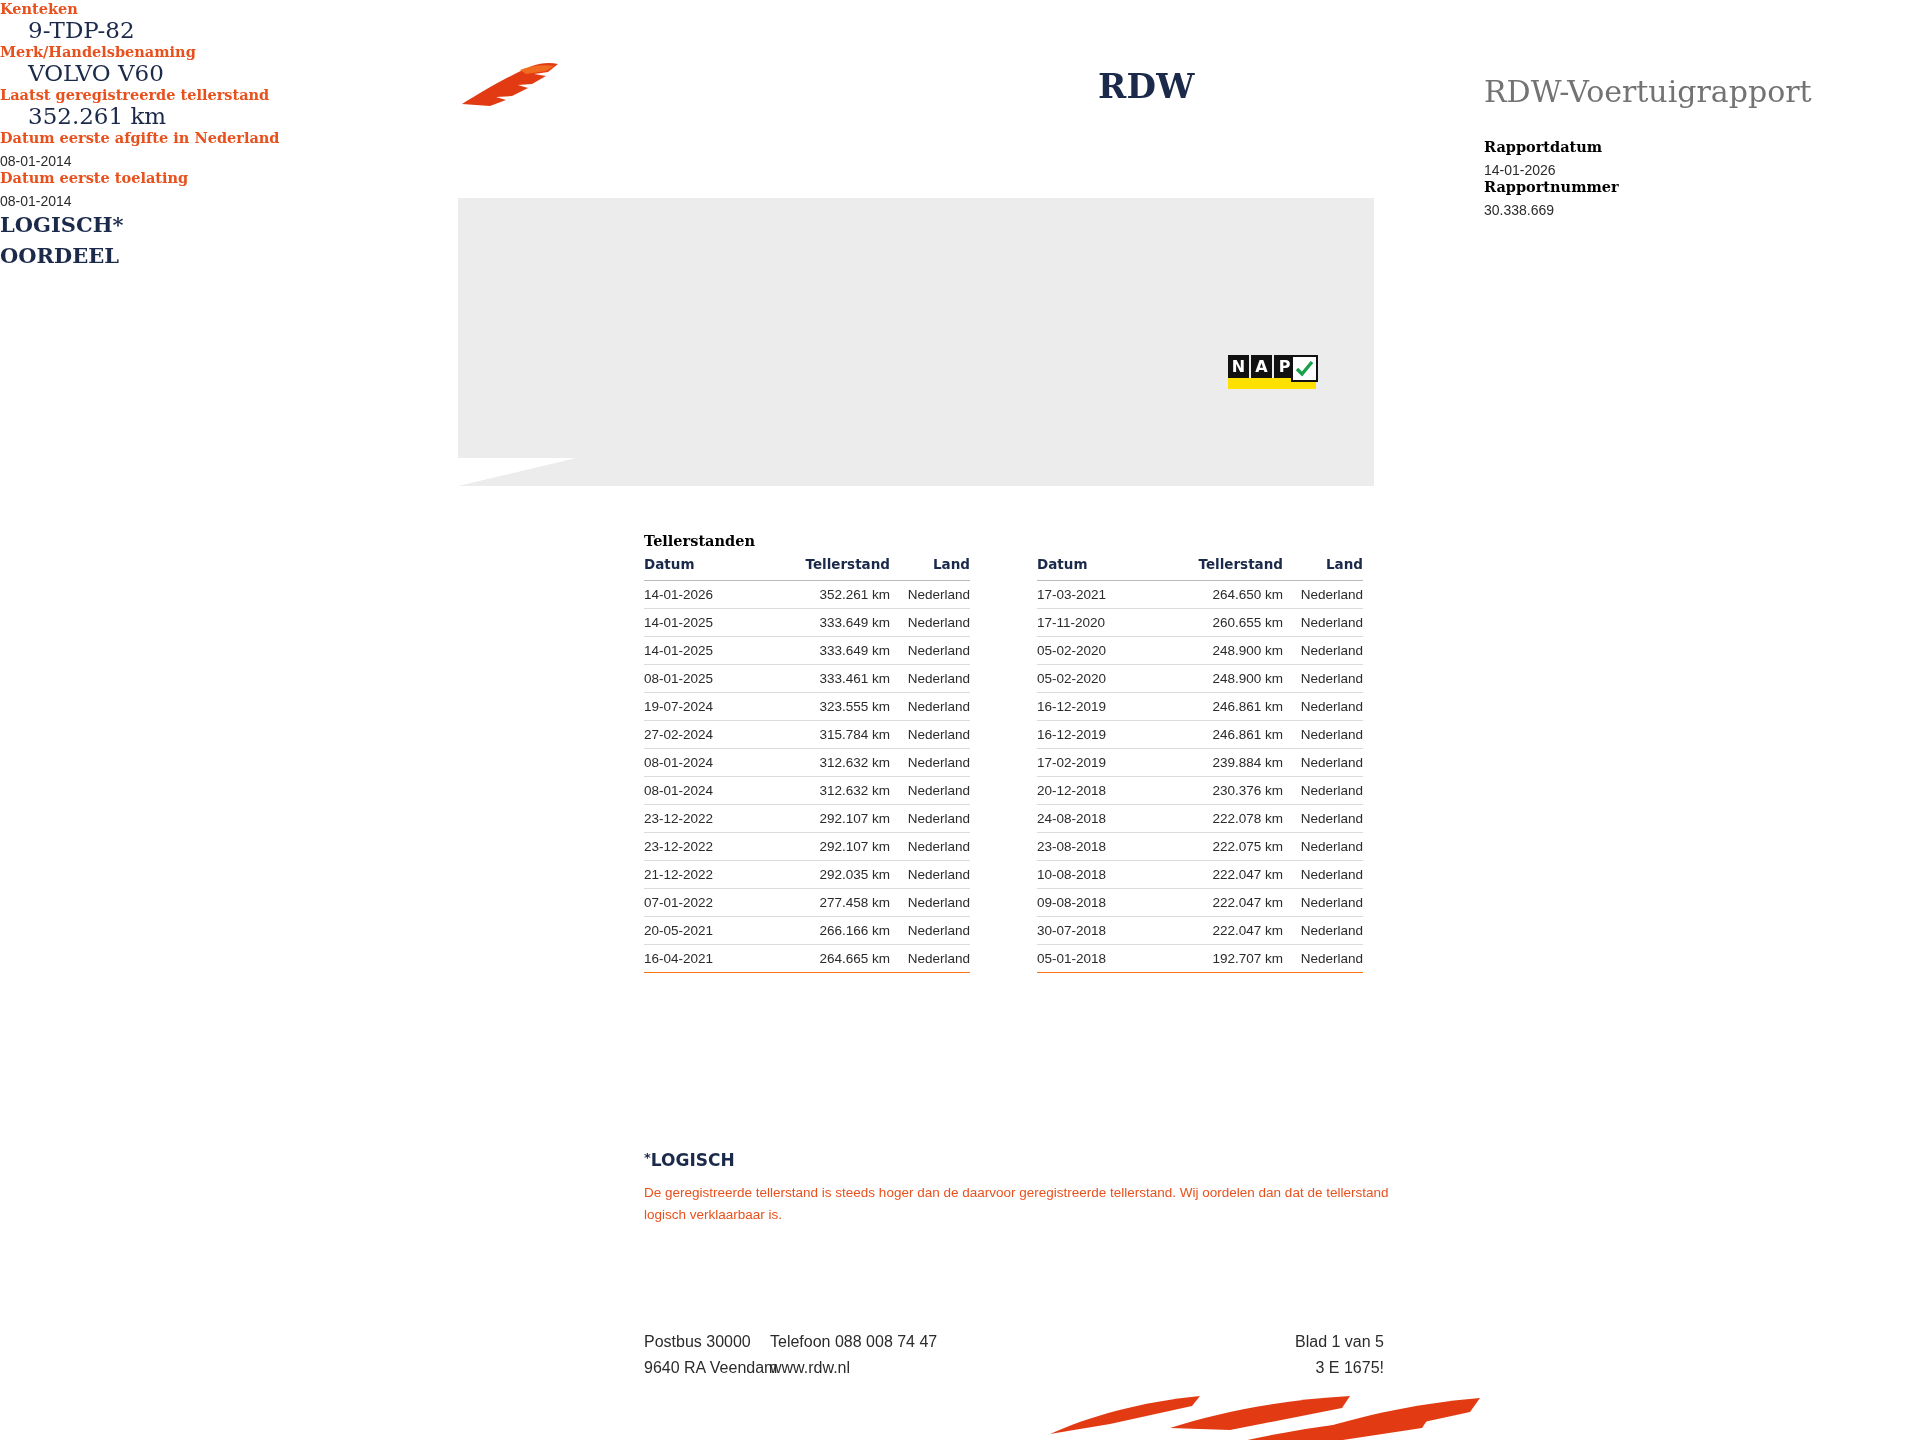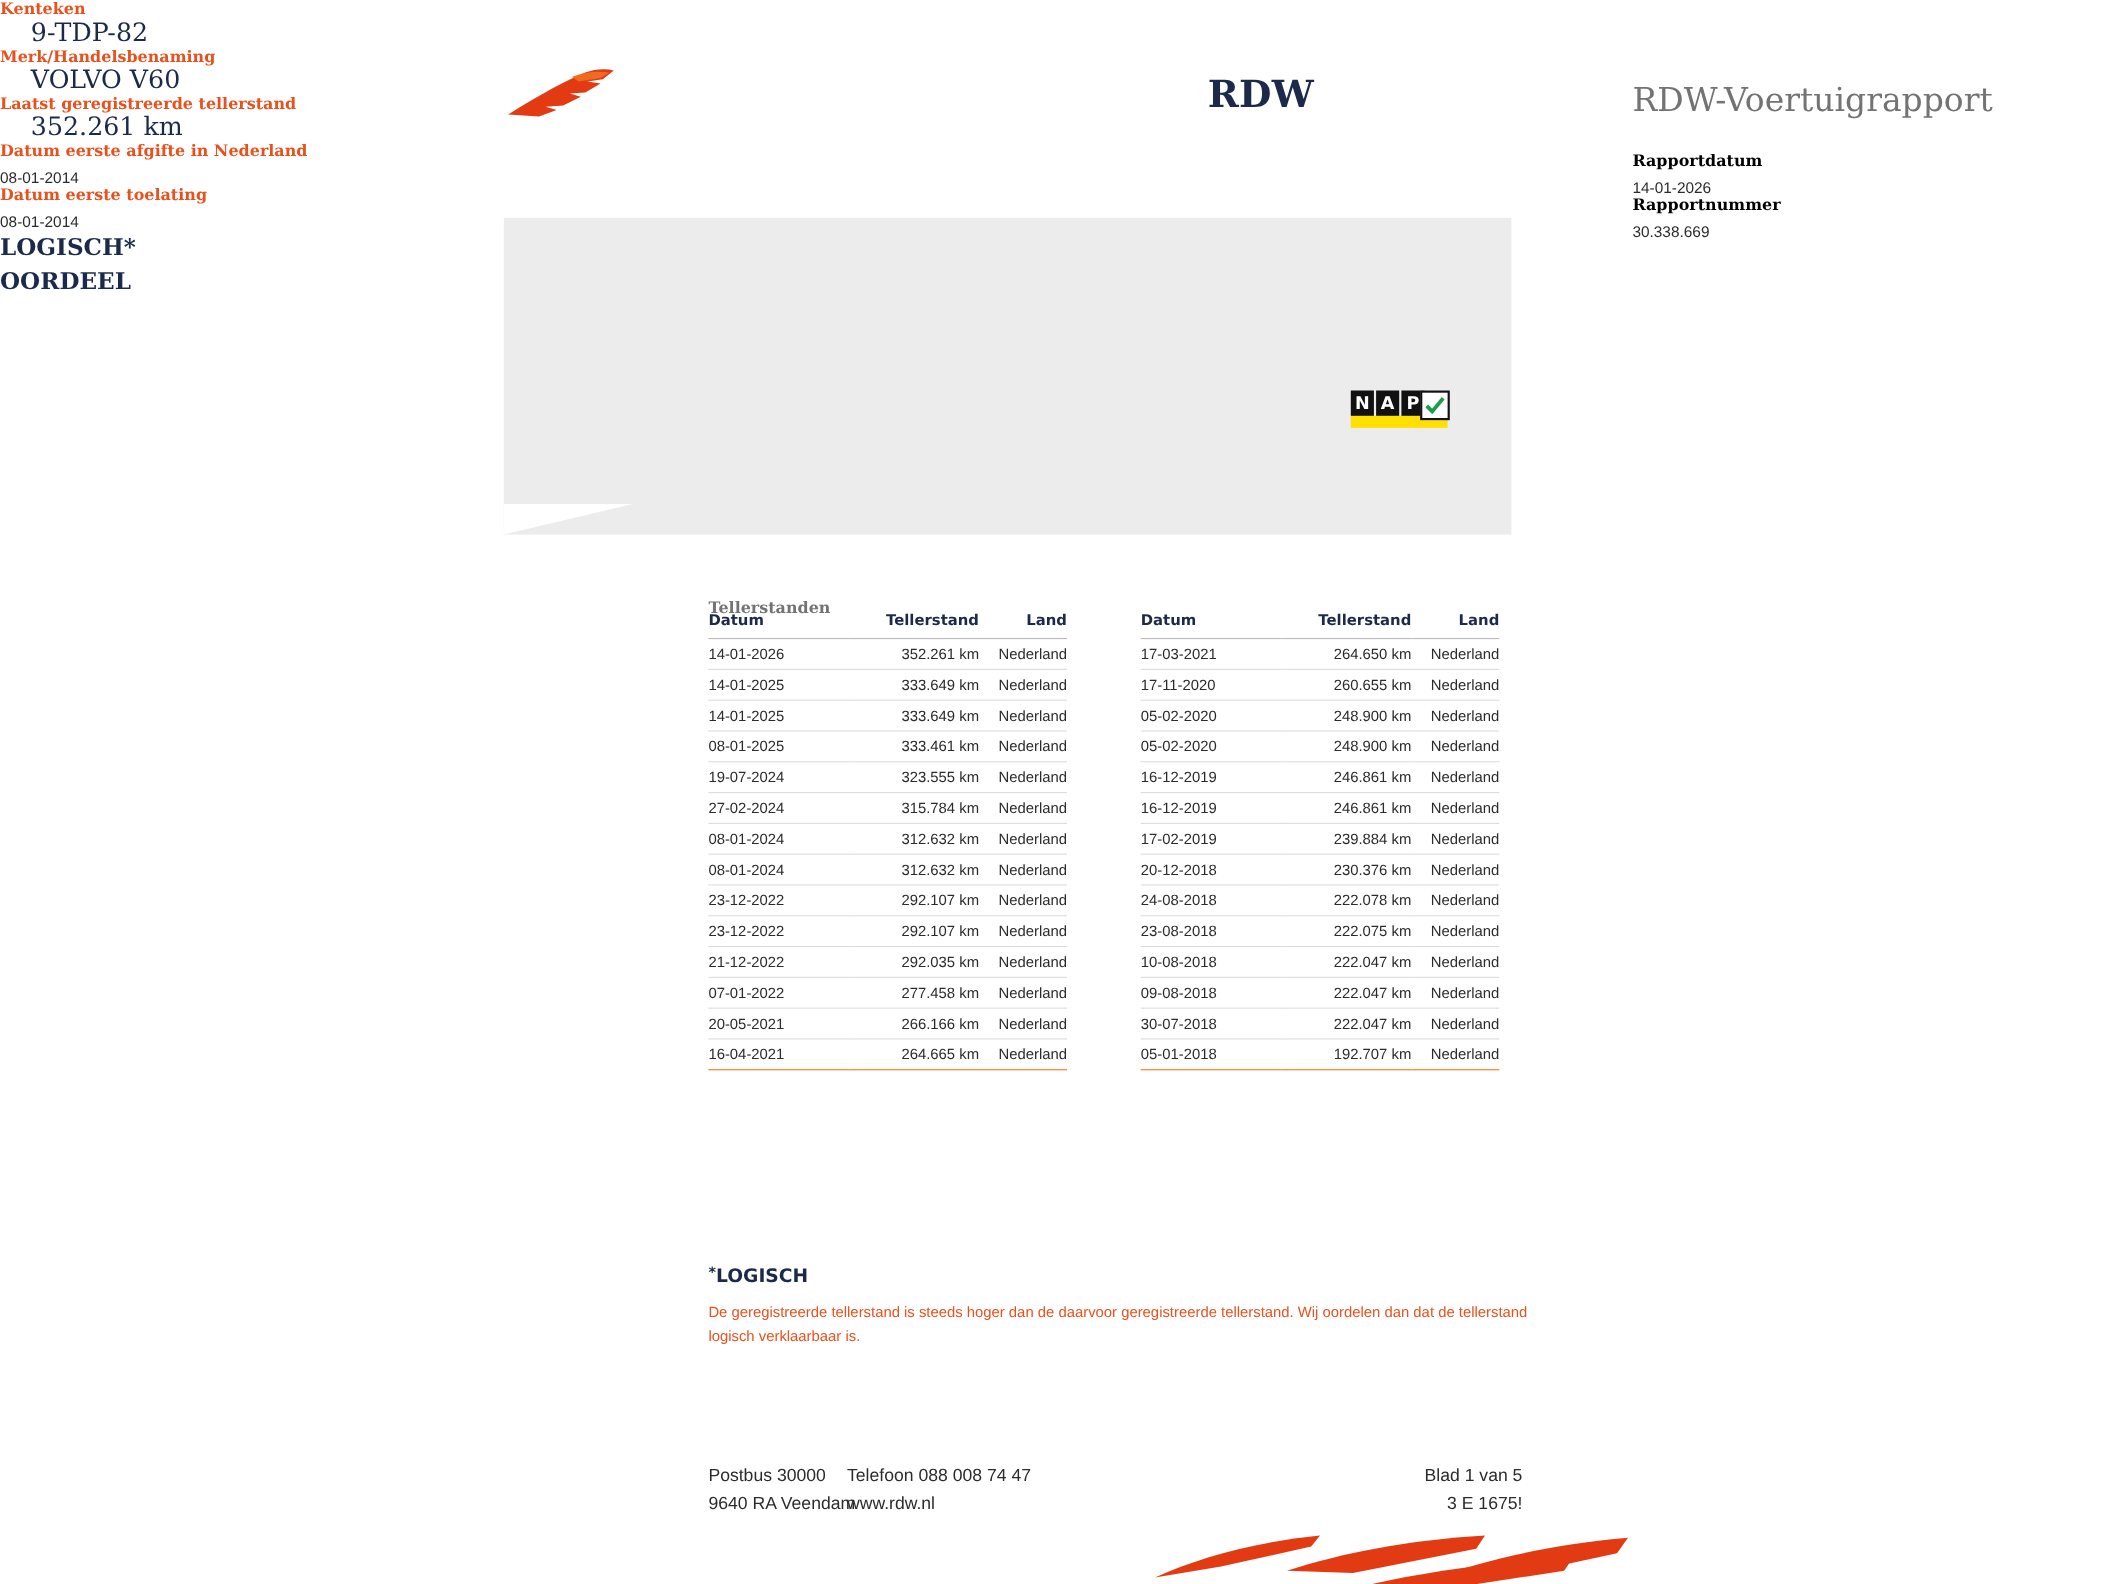--- a/index.html
+++ b/index.html
@@ -171,25 +171,25 @@
   
   .tables {
     position: absolute;
     left: 644px;
     top: 528px;
     width: 740px;
   }
   .tables-caption {
     position: absolute;
     left: 0;
-    top: 16px;
+    top: 4px;
     font-family: "DejaVu Serif", serif;
     font-size: 14.5px;
     font-weight: 700;
-    color: #737373;
+    color: #000000;
   }
   table.meter {
     position: absolute;
     top: 28px;
     border-collapse: collapse;
     width: 326px;
     font-size: 13.5px;
     color: #2b2b2b;
   }
   table.meter.left  { left: 0px; }

